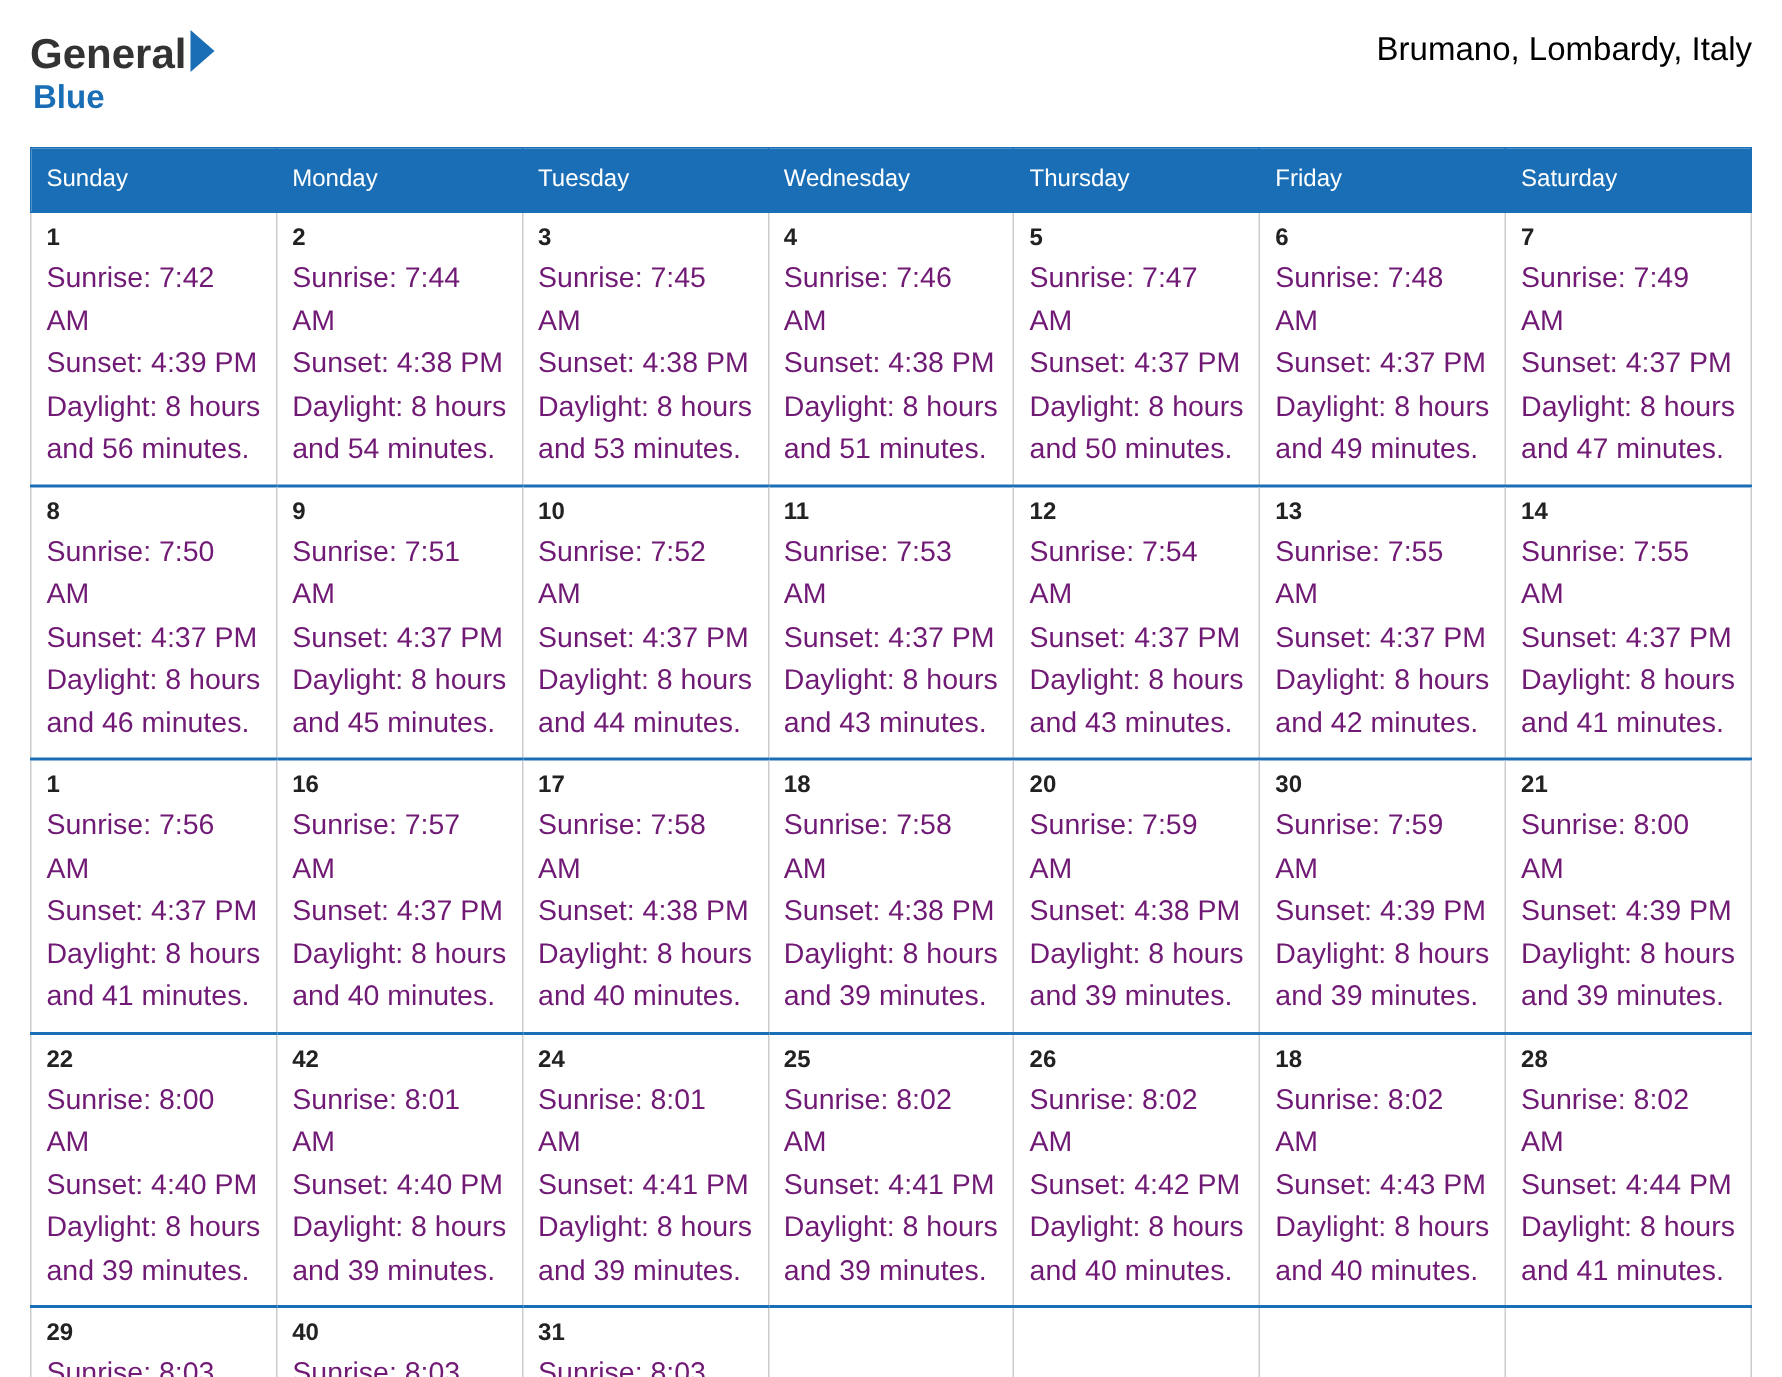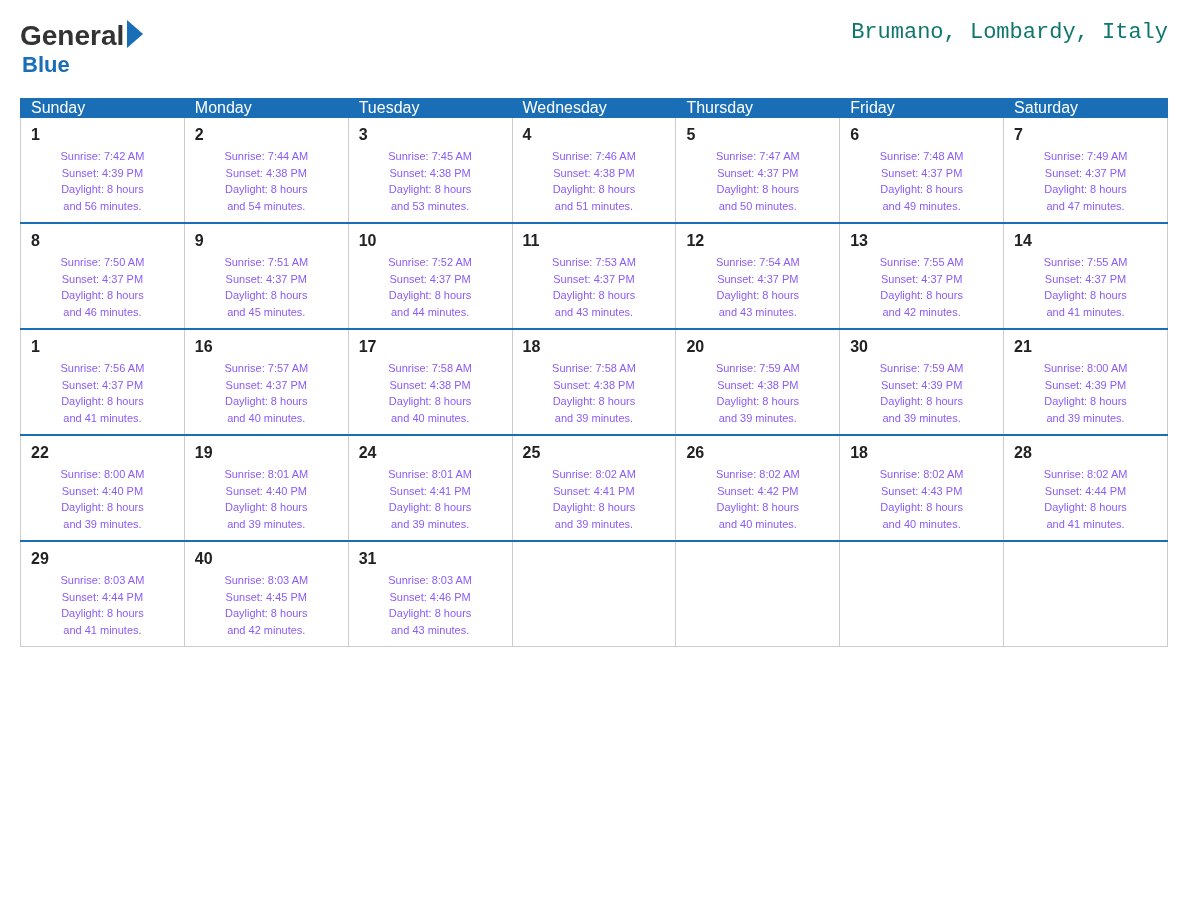--- a/index.html
+++ b/index.html
@@ -58,34 +58,34 @@
       text-align: right;
     }
     .month-title {
       font-size: 52px;
       font-weight: normal;
       color: #222;
       font-family: Georgia, serif;
     }
     .location-title {
       font-size: 22px;
-      color: #0f766e;
-      font-family: Liberation Mono, monospace;
+      color: #000000;
+      font-family: Liberation Sans, sans-serif;
     }
     .calendar-table {
       width: 100%;
       border-collapse: collapse;
       border: 1px solid #ccc;
     }
     .calendar-table th {
       background-color: #1a6eb5;
       color: #fff;
       font-size: 16px;
       font-weight: normal;
-      padding: 0 10px;
+      padding: 12px 10px;
       text-align: left;
       border: 1px solid #1a6eb5;
     }
     .calendar-table td {
       vertical-align: top;
       padding: 8px 10px;
       border: 1px solid #ccc;
       width: 14.28%;
       min-height: 90px;
       font-size: 13px;
@@ -96,24 +96,23 @@
       border-bottom: 2px solid #1a6eb5;
     }
     .day-num {
       font-size: 16px;
       font-weight: bold;
       color: #222;
       display: block;
       margin-bottom: 4px;
     }
     .day-info {
-      font-size: 11px;
+      font-size: 19px;
       line-height: 1.5;
-      color: #8b5cf6;
-      text-align: center;
+      color: #701a75;
     }
     .empty-cell {
       background: #fff;
     }
   </style>
 </head>
 <body>
 
 <div class="header-area">
   <div class="logo">
@@ -231,21 +230,21 @@
           <span class="day-num">21</span>
 <div class="day-info">Sunrise: 8:00 AM<br>Sunset: 4:39 PM<br>Daylight: 8 hours<br>and 39 minutes.</div>
         </td>
       </tr>
       <tr>
         <td>
           <span class="day-num">22</span>
 <div class="day-info">Sunrise: 8:00 AM<br>Sunset: 4:40 PM<br>Daylight: 8 hours<br>and 39 minutes.</div>
         </td>
         <td>
-          <span class="day-num">19</span>
+          <span class="day-num">42</span>
 <div class="day-info">Sunrise: 8:01 AM<br>Sunset: 4:40 PM<br>Daylight: 8 hours<br>and 39 minutes.</div>
         </td>
         <td>
           <span class="day-num">24</span>
 <div class="day-info">Sunrise: 8:01 AM<br>Sunset: 4:41 PM<br>Daylight: 8 hours<br>and 39 minutes.</div>
         </td>
         <td>
           <span class="day-num">25</span>
 <div class="day-info">Sunrise: 8:02 AM<br>Sunset: 4:41 PM<br>Daylight: 8 hours<br>and 39 minutes.</div>
         </td>

